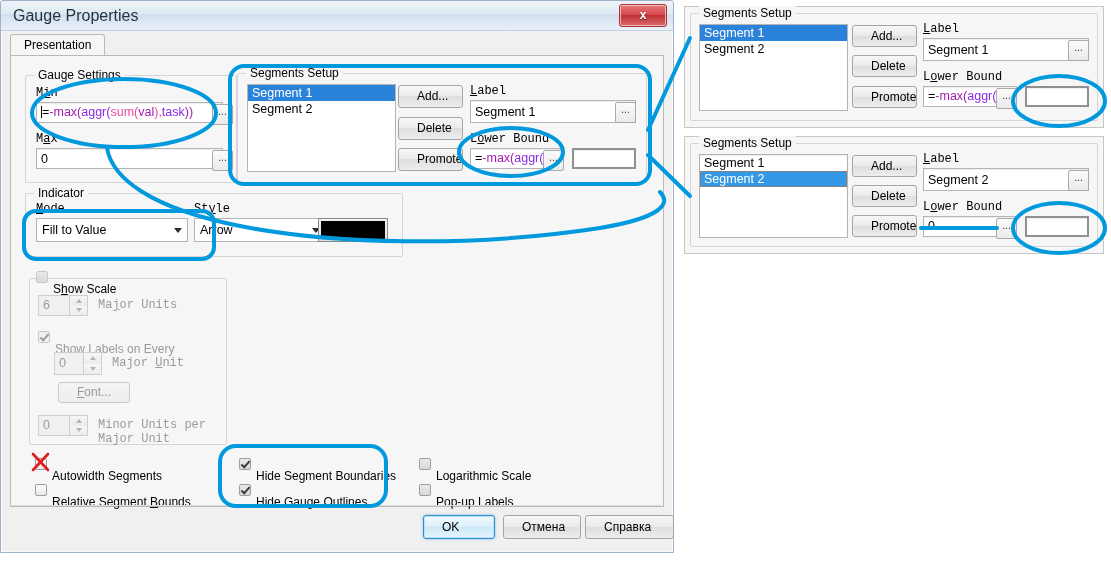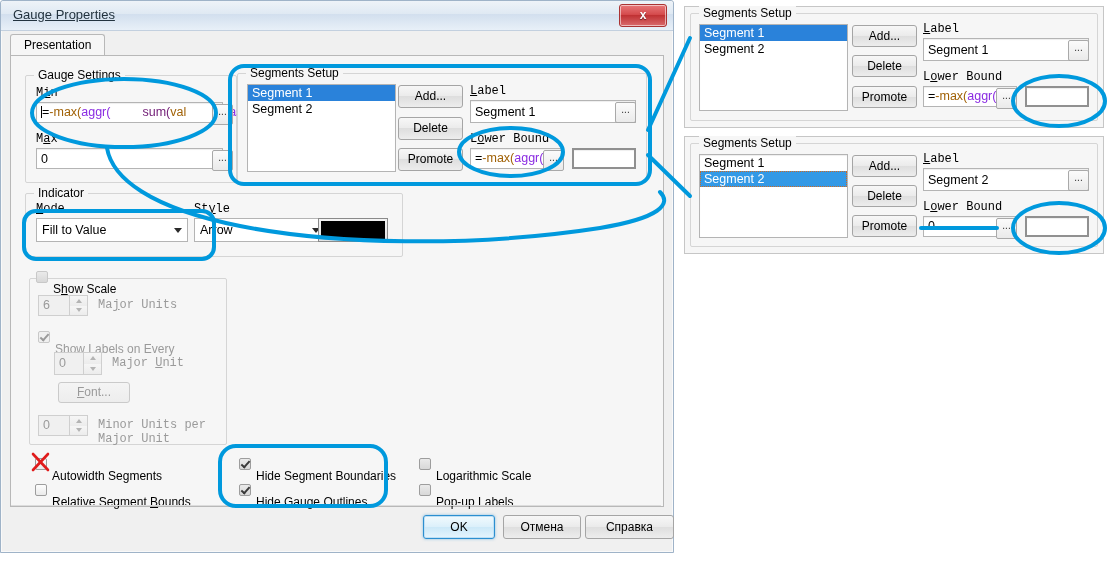--- a/index.html
+++ b/index.html
@@ -24,21 +24,21 @@
     border-radius:3px 3px 0 0;
   }
   #titlebar{
     left:0;top:0;width:672px;height:29px;
     background:linear-gradient(to bottom,#eef3f8 0%,#dfe9f3 45%,#d2dfee 46%,#e8f0f8 100%);
     border-bottom:1px solid #c3d0df;
     border-radius:3px 3px 0 0;
   }
   #title-text{
     left:12px;top:6px;
-    font-size:13px;color:#23333f;text-decoration:underline;
+    font-size:16px;color:#23333f;
   }
   #close-btn{
     right:6px;top:3px;width:46px;height:21px;
     background:linear-gradient(to bottom,#e8787a 0%,#d54b4d 45%,#c03234 50%,#d96a6c 100%);
     border:1px solid #a33;border-radius:3px;
     box-shadow:0 0 0 1px rgba(255,255,255,.55) inset;
     cursor:pointer;
   }
   #close-btn span{
     display:block;text-align:center;line-height:21px;
@@ -82,22 +82,22 @@
     border:1px solid #a9a9a9;border-radius:2px;
     font-size:10px;text-align:center;line-height:14px;color:#333;
     cursor:pointer;
   }
 
   
   .btn{
     position:absolute;
     background:linear-gradient(to bottom,#f7f7f7 0%,#ebebeb 48%,#dedede 50%,#ededed 100%);
     border:1px solid #a5a5a5;border-radius:3px;
-    font-size:12px;text-align:center;color:#000;
-    cursor:pointer;box-sizing:border-box;
+    font-size:12px;text-align:left;color:#000;
+    cursor:pointer;box-sizing:border-box;padding-left:18px;
   }
   .btn.disabled{color:#9a9a9a;border-color:#cacaca;
     background:linear-gradient(to bottom,#f4f4f4,#ededed);}
   .btn u{text-decoration:underline;}
   .btn.default{
     border-color:#2c8fd0;
     box-shadow:0 0 0 1px #bfe0f5 inset, 0 0 3px rgba(44,143,208,.55);
     background:linear-gradient(to bottom,#f2fafd 0%,#dcf0fb 48%,#cbe8f8 50%,#e6f5fd 100%);
   }
 
@@ -176,23 +176,23 @@
   .panel{
     position:absolute;background:#f6f6f6;
     border:1px solid #c6c6c6;
   }
 
   
   #anno{position:absolute;left:0;top:0;width:1111px;height:561px;pointer-events:none;}
 
   
   .ex-eq{color:#000;}
-  .ex-blue{color:#a16207;margin-top:16px;}
+  .ex-blue{color:#a21caf;margin-top:16px;}
   .ex-purple{color:#8a2be2;}
-  .ex-red{color:#701a75;padding-left:32px;}
+  .ex-red{color:#ec4899;}
   .caret{display:inline-block;width:0;border-left:1px solid #000;height:12px;
          vertical-align:-2px;margin-right:0px;}
 </style>
 </head>
 <body>
 
 <div class="abs" id="dialog">
 
   <div class="abs" id="titlebar">
     <div class="abs" id="title-text">Gauge Properties</div>

